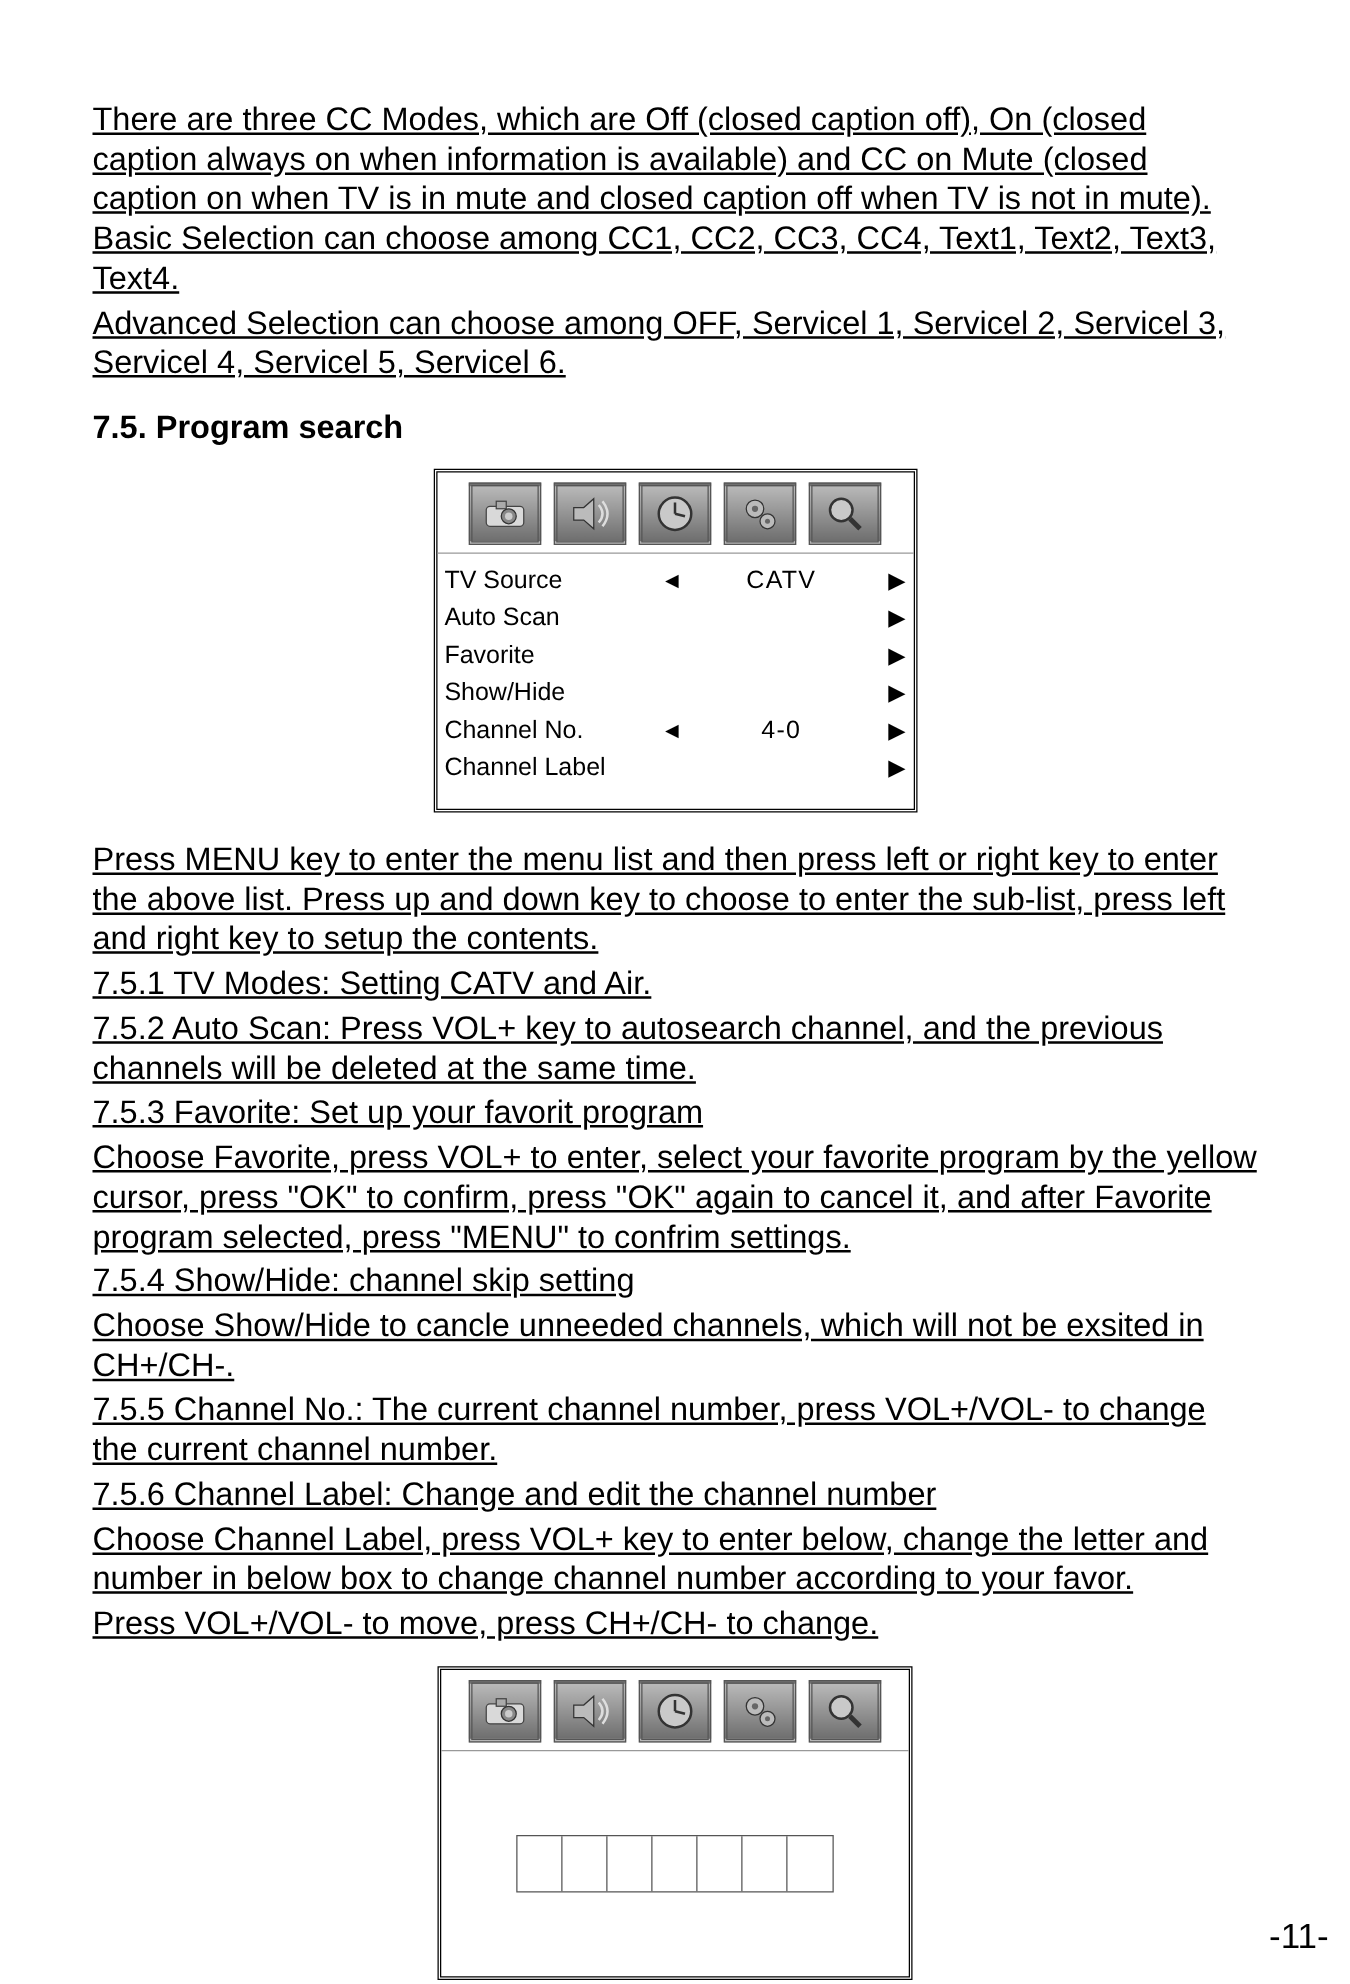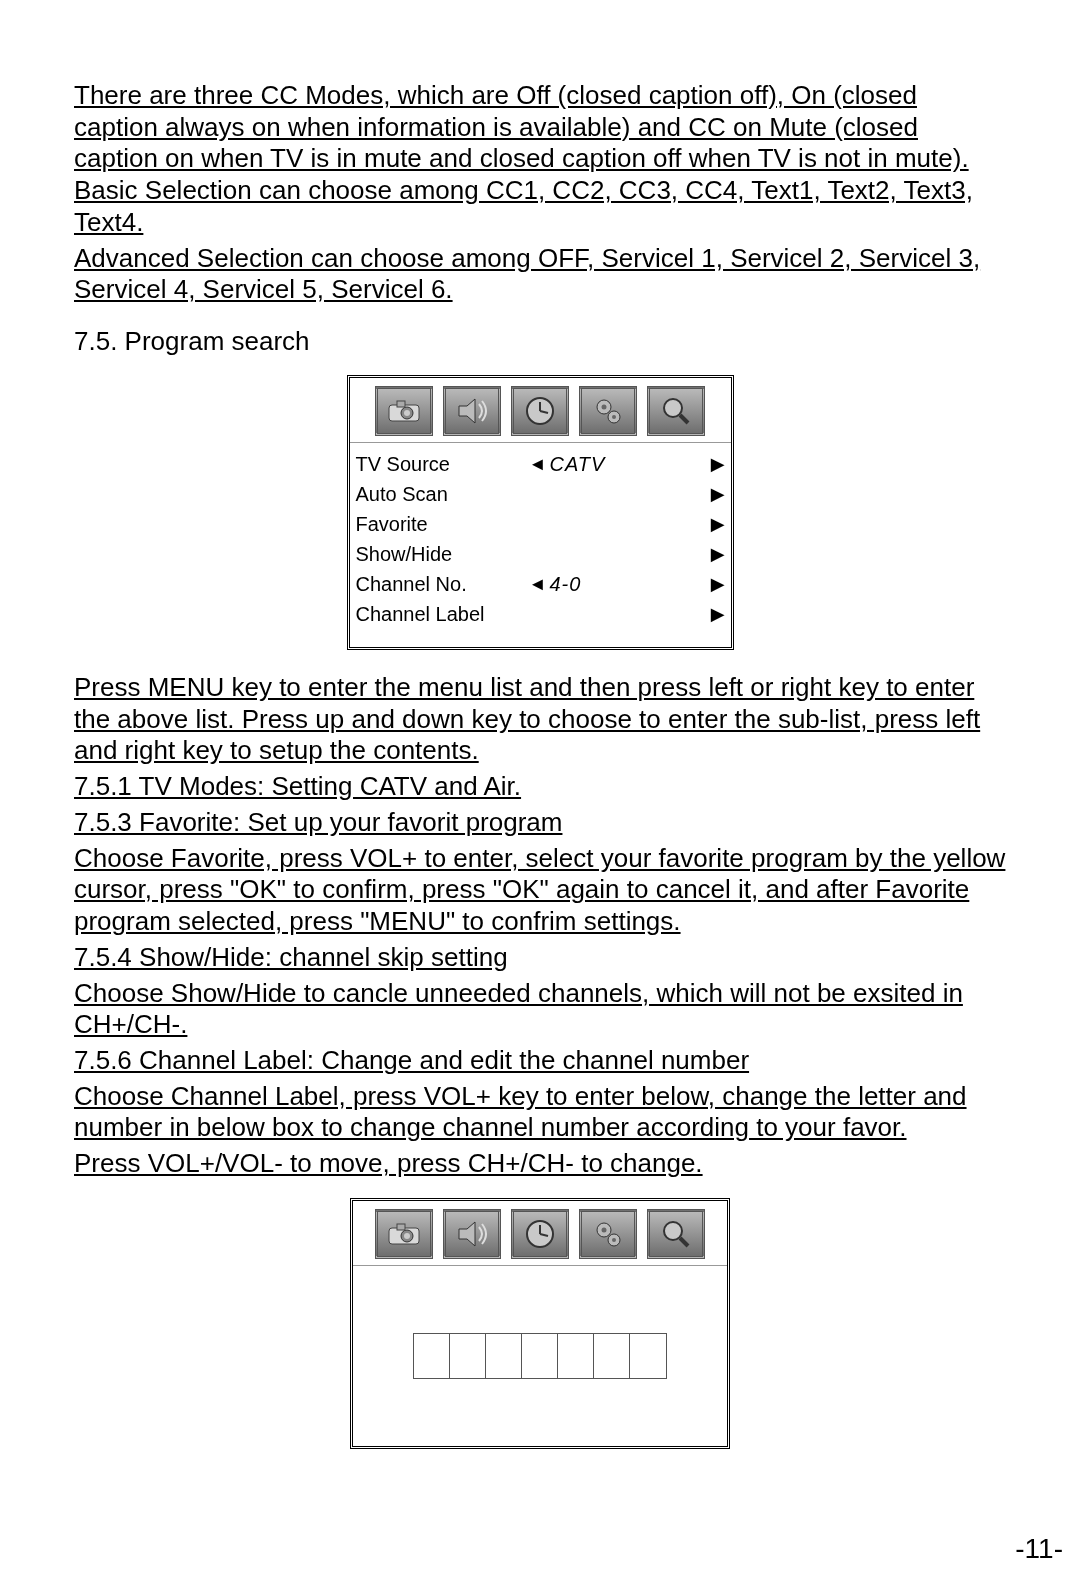--- a/index.html
+++ b/index.html
@@ -17,21 +17,21 @@
     padding: 80px 74px 40px 74px;
   }
   .body-text {
     font-size: 26px;
     line-height: 1.22;
     margin: 0 0 4px 0;
     text-decoration: underline;
   }
   .section-heading {
     font-size: 26px;
-    font-weight: normal;
+    font-weight: bold;
     margin: 20px 0 18px 0;
   }
   .menu-box {
     width: 387px;
     margin: 14px auto 22px auto;
     border: 3px double #000;
     box-sizing: border-box;
     background: #fff;
   }
   .icon-row {
@@ -56,21 +56,21 @@
     padding: 6px 6px 18px 6px;
     font-size: 20px;
   }
   .menu-row {
     display: flex;
     align-items: center;
     height: 30px;
   }
   .menu-label { flex: 0 0 170px; }
   .menu-left-arrow { flex: 0 0 24px; text-align:center; font-size:18px;}
-  .menu-value { flex: 1; letter-spacing:1px;font-style:italic;}
+  .menu-value { flex: 1; text-align:center; letter-spacing:1px;}
   .menu-right-arrow { flex: 0 0 24px; text-align:right; font-size:18px;}
   .channel-input-box {
     width: 380px;
     margin: 0 auto;
     border: 3px double #000;
     box-sizing: border-box;
     background:#fff;
   }
   .channel-body {
     height: 180px;
@@ -181,24 +181,26 @@
         <span class="menu-label">Channel Label</span>
         <span class="menu-left-arrow"></span>
         <span class="menu-value"></span>
         <span class="menu-right-arrow">▶</span>
       </div>
     </div>
   </div>
 
   <p class="body-text">Press MENU key to enter the menu list and then press left or right key to enter the above list. Press up and down key to choose to enter the sub-list, press left and right key to setup the contents.</p>
   <p class="body-text">7.5.1 TV Modes: Setting CATV and Air.</p>
+  <p class="body-text">7.5.2 Auto Scan: Press VOL+ key to autosearch channel, and the previous channels will be deleted at the same time.</p>
   <p class="body-text">7.5.3 Favorite: Set up your favorit program</p>
   <p class="body-text">Choose Favorite, press VOL+ to enter, select your favorite program by the yellow cursor, press "OK" to confirm, press "OK" again to cancel it, and after Favorite program selected, press "MENU" to confrim settings.</p>
   <p class="body-text">7.5.4 Show/Hide: channel skip setting</p>
   <p class="body-text">Choose Show/Hide to cancle unneeded channels, which will not be exsited in CH+/CH-.</p>
+  <p class="body-text">7.5.5 Channel No.: The current channel number, press VOL+/VOL- to change the current channel number.</p>
   <p class="body-text">7.5.6 Channel Label: Change and edit the channel number</p>
   <p class="body-text">Choose Channel Label, press VOL+ key to enter below, change the letter and number in below box to change channel number according to your favor.</p>
   <p class="body-text" style="margin-bottom:18px">Press VOL+/VOL- to move, press CH+/CH- to change.</p>
 
   <div class="channel-input-box">
     <div class="icon-row">
       <div class="icon-cell">
         <svg width="34" height="24" viewBox="0 0 34 24">
             <rect x="2" y="6" width="30" height="16" rx="3" fill="#d9d9d9" stroke="#444"></rect>
             <rect x="10" y="2" width="8" height="6" fill="#aaa" stroke="#444"></rect>

